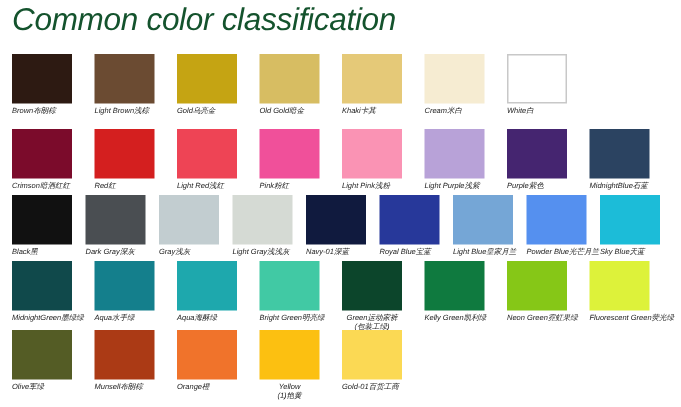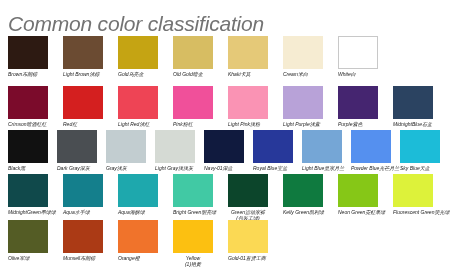--- a/index.html
+++ b/index.html
@@ -21,23 +21,22 @@
     background: #ffffff;
   }
   #chart-title {
     position: absolute;
     left: 8px;
     top: 2px;
     font-size: 21px;
     font-style: italic;
     font-weight: 400;
     letter-spacing: -0.2px;
-    color: #737373;
+    color: #14532d;
     white-space: nowrap;
-    margin-top: 10px;
   }
   .swatch-row {
     position: absolute;
     left: 8px;
     width: 446px;
     display: flex;
     align-items: flex-start;
   }
   .swatch-cell {
     position: relative;

